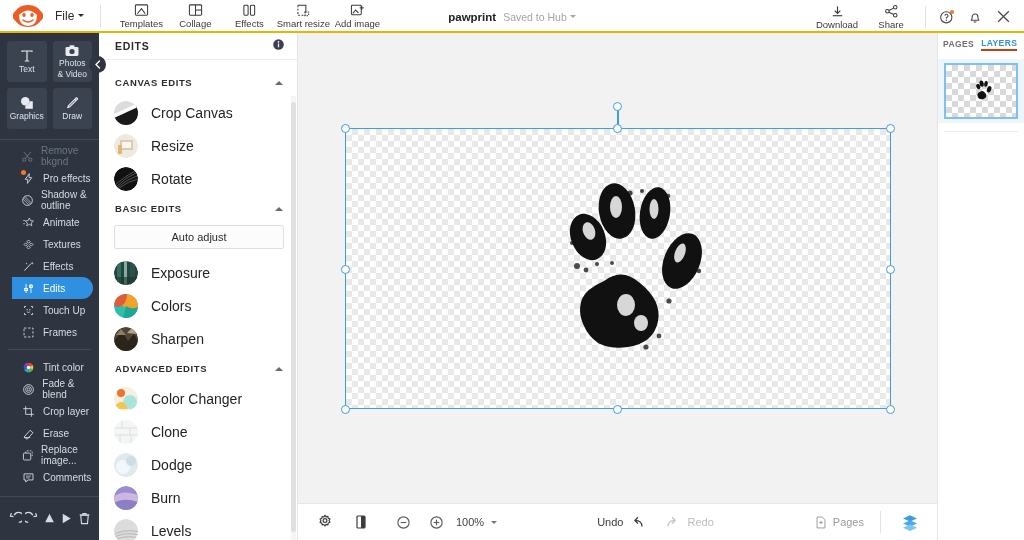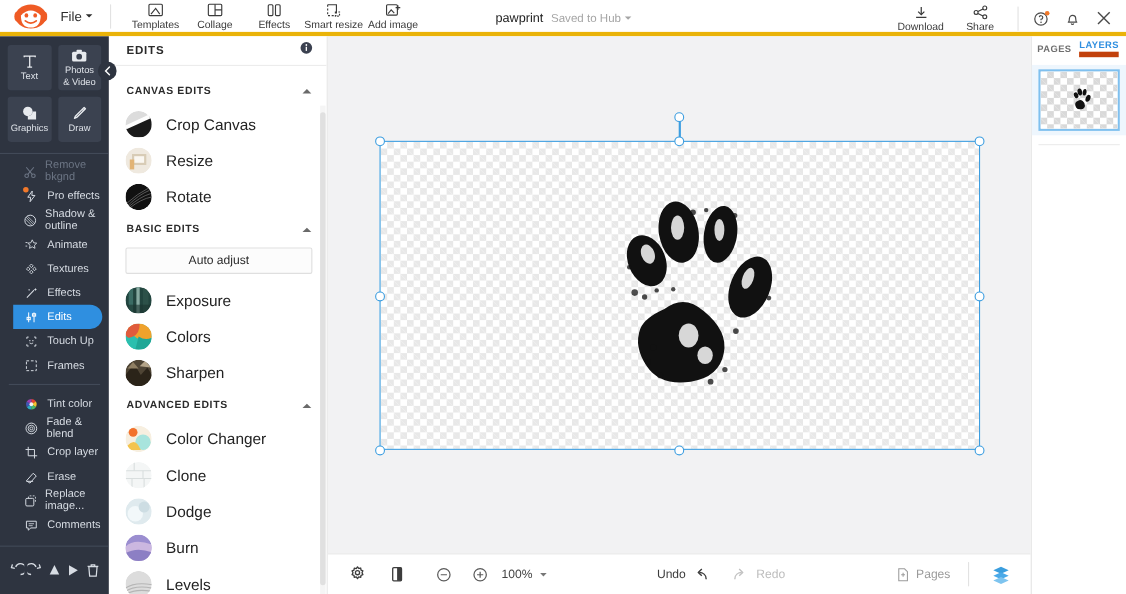--- a/index.html
+++ b/index.html
@@ -7,21 +7,21 @@
     width: 1024px; height: 540px;
     font-family: "Liberation Sans", sans-serif;
     background: #ffffff;
     overflow: hidden;
   }
   #app { position: relative; width: 1024px; height: 540px; }
 
   
   .topbar {
     position: absolute; top: 0; left: 0; width: 1024px; height: 33px;
-    background: #ffffff; border-bottom: 4px solid #eab308;
+    background: #ffffff; border-bottom: 2px solid #eab308;
     display: flex; align-items: center;
   }
   .logo { width: 55px; display: flex; justify-content: center; align-items: center; }
   .logo svg { display:block; }
   .file-menu {
     display: flex; align-items: center; gap: 4px;
     font-size: 12px; color: #2c2c2c; padding: 0 10px 0 0; cursor: pointer;
   }
   .divider-v { width: 1px; height: 22px; background: #e2e2e2; margin: 0 6px; }
   .tools-group { display: flex; align-items: center; gap: 2px; margin-left: 8px; }
@@ -29,21 +29,21 @@
     display: flex; flex-direction: column; align-items: center; justify-content: center;
     width: 52px; height: 33px; cursor: pointer; gap: 1px;
   }
   .tool-item .ti-label { font-size: 9.5px; color: #3a3a3a; line-height: 10px; white-space: nowrap; }
   .tool-item svg { display: block; }
   .doc-title-wrap {
     position: absolute; left: 0; right: 0; top: 0; height: 33px;
     display: flex; align-items: center; justify-content: center; gap: 7px;
     pointer-events: none;
   }
-  .doc-title { font-size: 11.5px; color: #222; font-weight: normal; pointer-events: auto; }
+  .doc-title { font-size: 11.5px; color: #222; font-weight: bold; pointer-events: auto; }
   .doc-status { font-size: 10.5px; color: #a5a5a5; display: flex; align-items: center; gap: 3px; pointer-events: auto; cursor: pointer;}
   .right-group {
     position: absolute; right: 0; top: 0; height: 33px;
     display: flex; align-items: center; padding-right: 8px; gap: 2px;
   }
   .icon-btn { display: flex; align-items: center; justify-content: center; width: 26px; height: 26px; cursor: pointer; position: relative;}
   .chev { width: 0; height: 0; border-left: 3.2px solid transparent; border-right: 3.2px solid transparent; border-top: 3.8px solid currentColor; display:inline-block; }
 
   
   .rail {
@@ -159,21 +159,21 @@
   
   .rpanel {
     position: absolute; left: 937px; top: 33px; width: 87px; height: 507px;
     background: #ffffff; border-left: 1px solid #e4e4e4;
   }
   .rp-tabs {
     height: 22px; display: flex; align-items: center; gap: 7px; padding: 0 5px;
     font-size: 8.5px; font-weight: bold; letter-spacing: .4px;
   }
   .rp-tab { color: #6f6f6f; cursor: pointer; padding-bottom: 1px; }
-  .rp-tab.active { color: #2f8fe0; border-bottom: 5px solid #c2410c; }
+  .rp-tab.active { color: #2f8fe0; border-bottom: 2px solid #c2410c; }
   .rp-body { padding: 4px 0 0 0; }
   .layer-item { padding: 4px 6px; cursor: pointer; }
   .layer-thumb {
     width: 74px; height: 56px; border: 1px solid #dcdcdc; position: relative; overflow: hidden; background: #fff;
   }
   .layer-item.selected .layer-thumb { border: 2px solid #7fc0ef; }
   .layer-item.selected { background: #eef6fd; }
   .checker {
     position: absolute; inset: 0;
     background-color: #ffffff;

